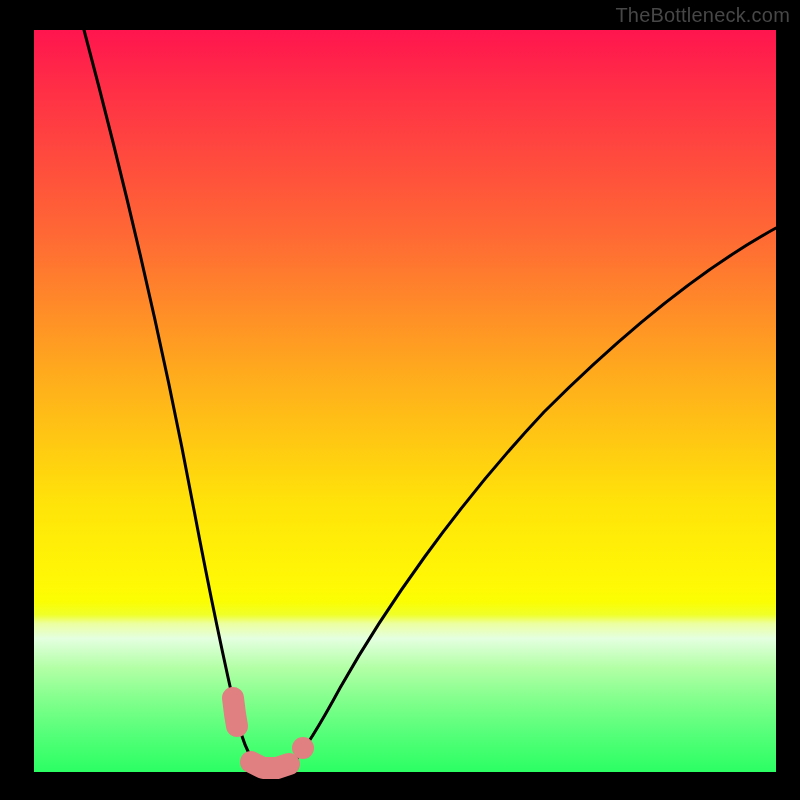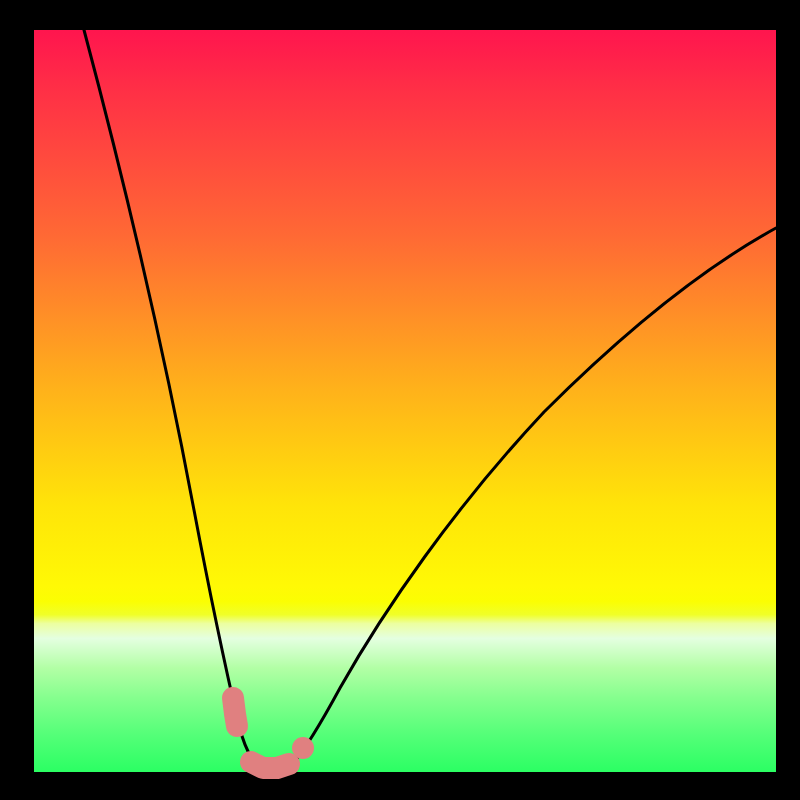--- a/index.html
+++ b/index.html
@@ -73,20 +73,21 @@
     stroke: #e08080;
     stroke-width: 22;
     stroke-linecap: round;
     stroke-linejoin: round;
   }
 </style>
 </head>
 <body>
 
 <div class="frame">
+  <div class="watermark">TheBottleneck.com</div>
   <div class="plot">
     <svg class="curves" viewBox="0 0 742 742">
 
       <path class="curve-line" d="M 50 0
                C 90 150, 130 320, 160 480
                C 178 575, 192 640, 205 696
                C 212 722, 220 738, 238 742"></path>
 
       <path class="curve-line" d="M 250 742
                C 262 734, 280 706, 306 658

